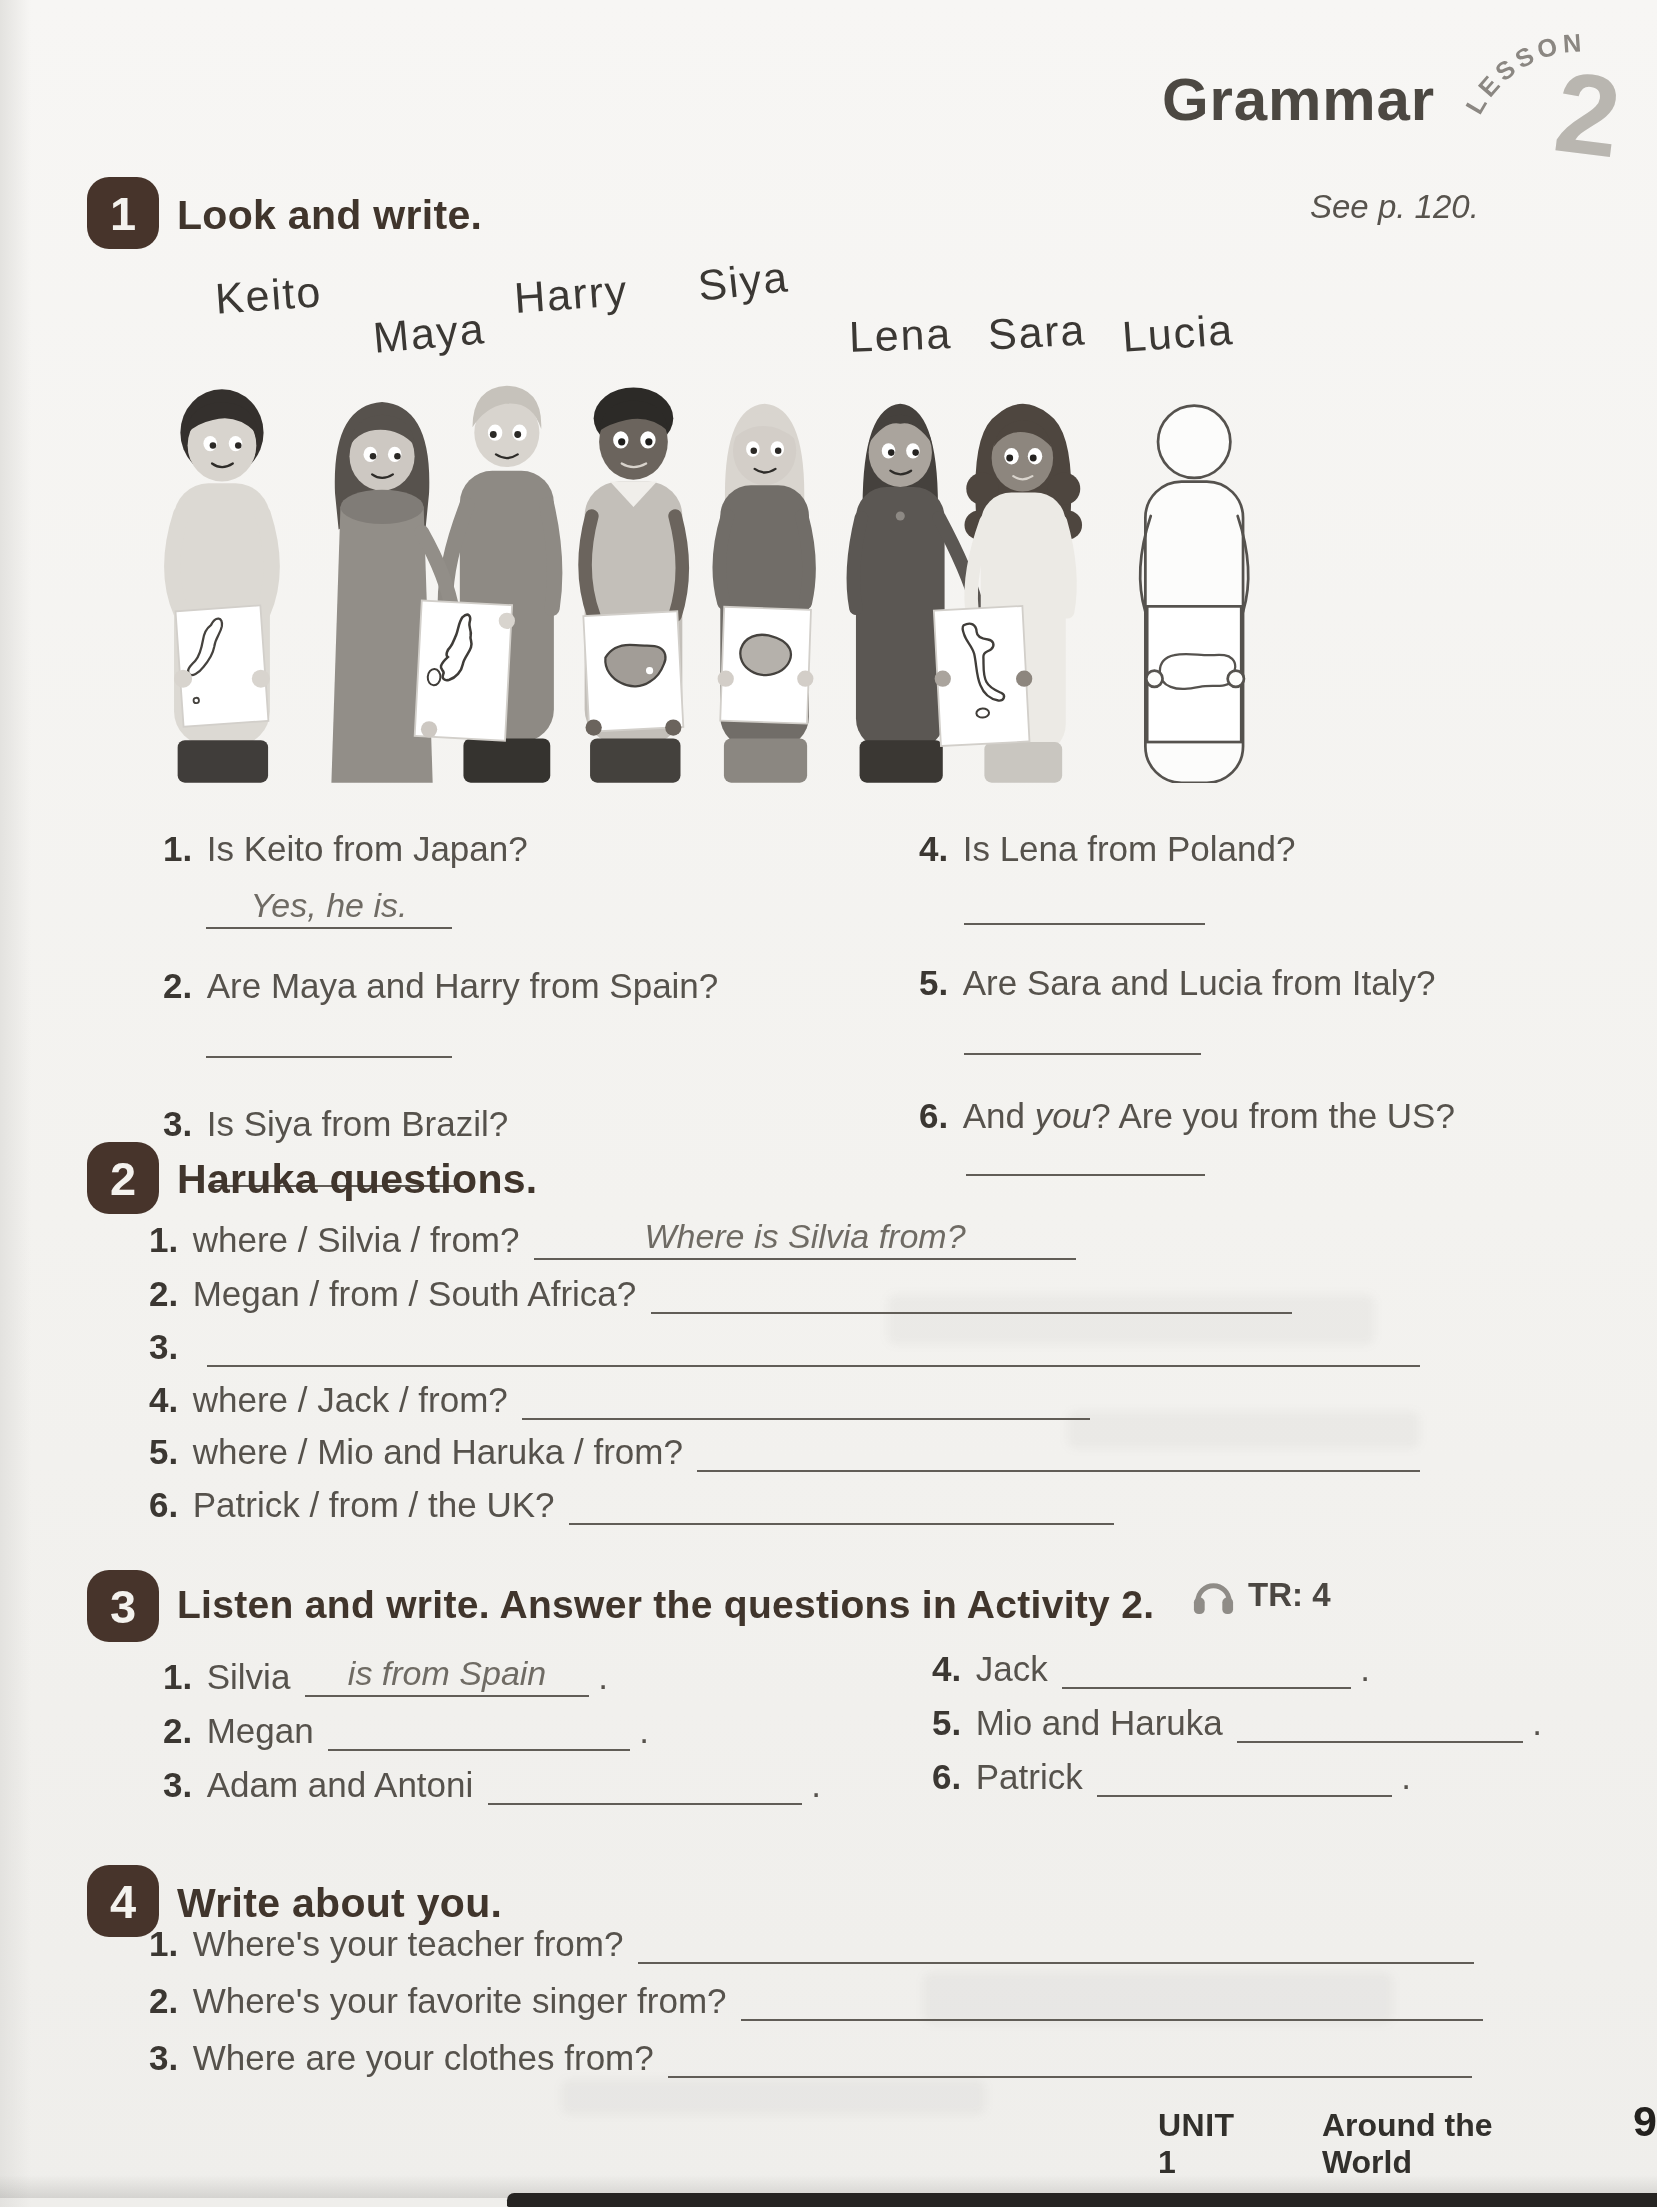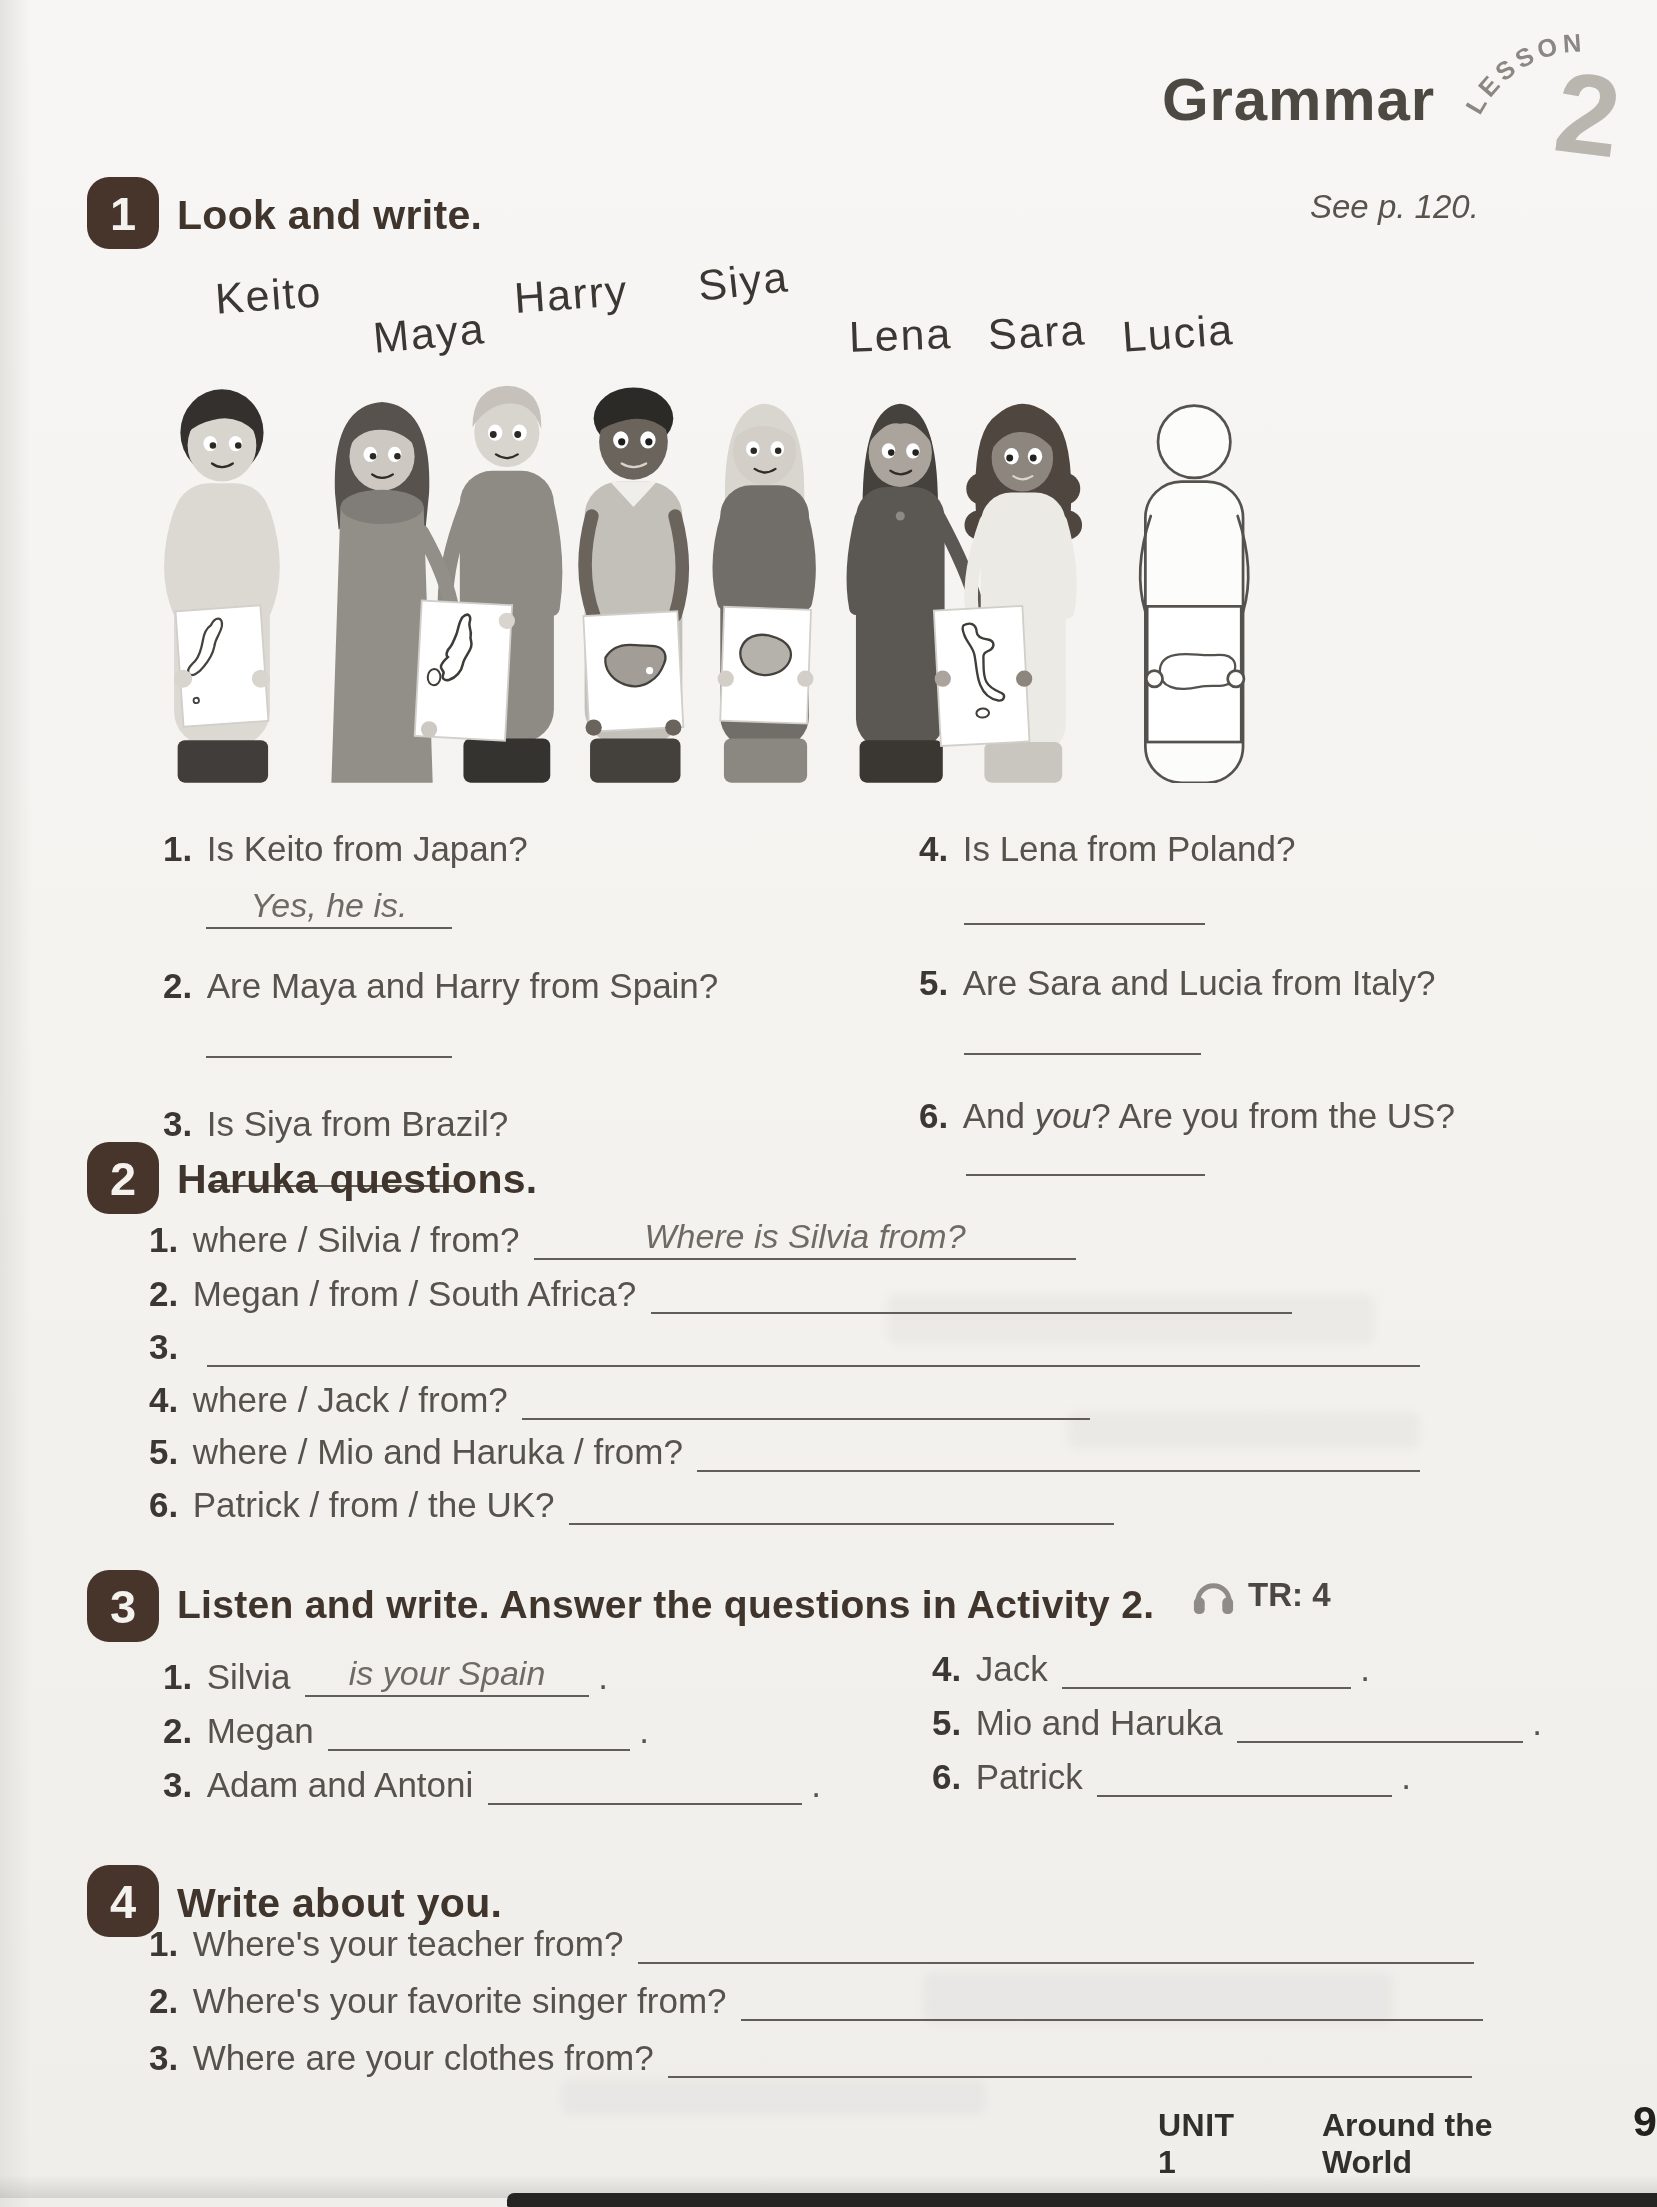--- a/index.html
+++ b/index.html
@@ -320,21 +320,21 @@
     <path d="M8,30 A16,16 0 0 1 40,30" fill="none" stroke="#8f8c87" stroke-width="5" stroke-linecap="round"></path>
     <rect x="4" y="26" width="11" height="17" rx="5" fill="#8f8c87"></rect>
     <rect x="33" y="26" width="11" height="17" rx="5" fill="#8f8c87"></rect>
   </svg>
   <div class="tr-label">TR: 4</div>
 
   <div class="row" style="left:163px;top:1653px;width:445px">
     <span class="num">1.</span>
     <span class="txt">Silvia</span>
     <span class="wline">
-        <span class="ans">is your Spain</span>
+        <span class="ans">is from Spain</span>
       </span>
     <span class="dot">.</span>
   </div>
   <div class="row" style="left:163px;top:1707px;width:486px">
     <span class="num">2.</span>
     <span class="txt">Megan</span>
     <span class="wline"></span>
     <span class="dot">.</span>
   </div>
   <div class="row" style="left:163px;top:1761px;width:658px">

